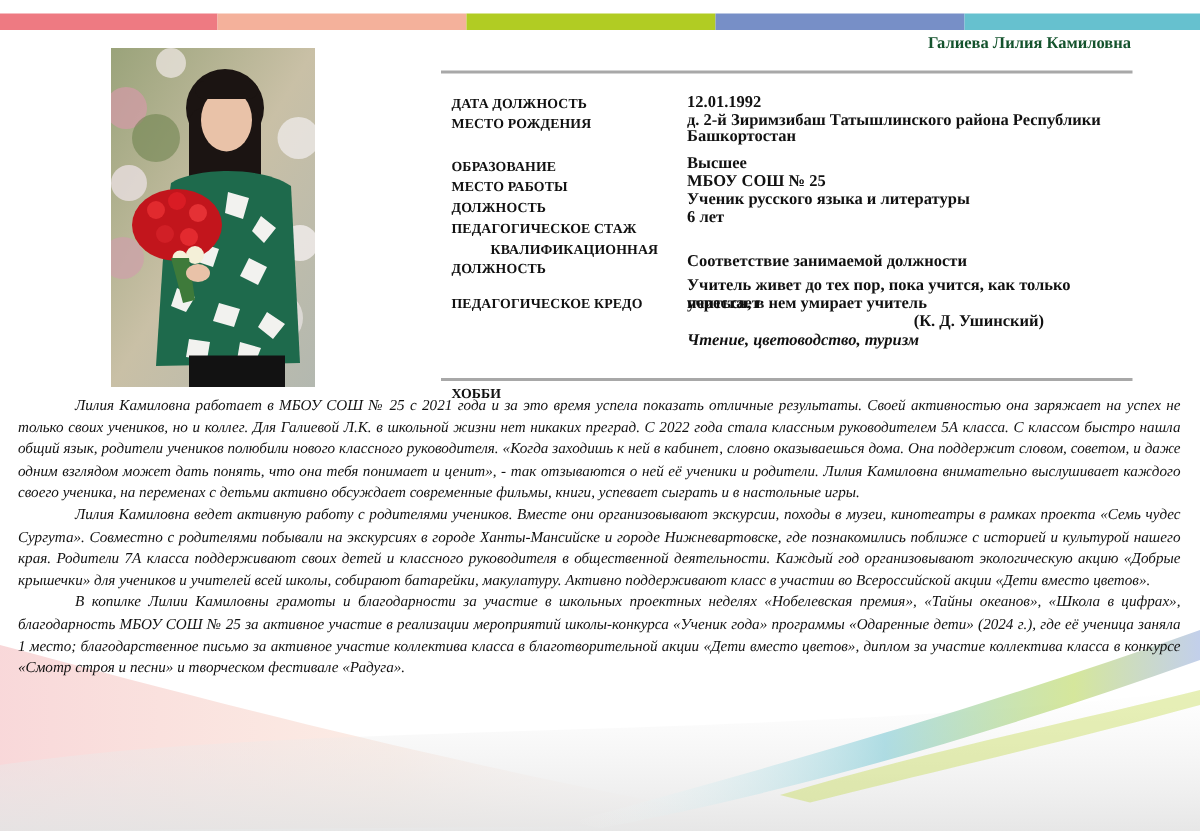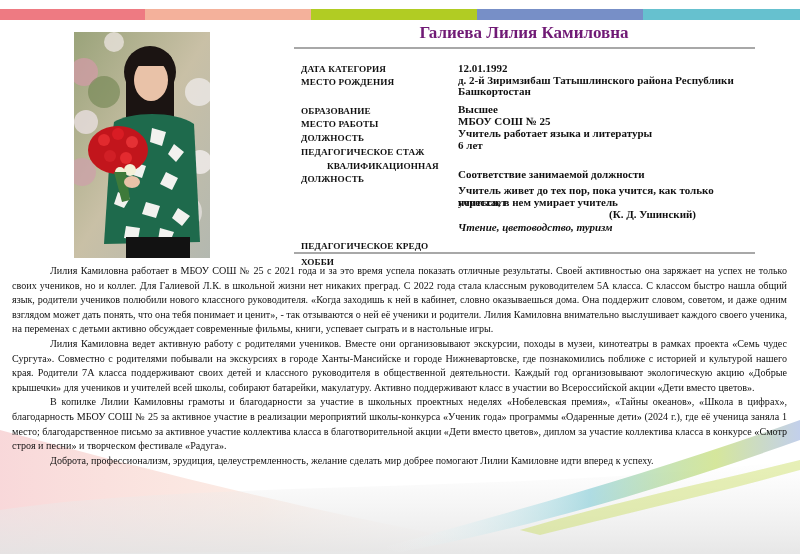--- a/index.html
+++ b/index.html
@@ -6,32 +6,32 @@
     html, body { width: 800px; height: 554px; overflow: hidden; background: #ffffff; }
     body { position: relative; font-family: "Liberation Serif", serif; color: #111; }
 
     .top-strip { position: absolute; left: 0; top: 9px; width: 800px; height: 11px; display: flex; }
     .top-strip .seg { height: 100%; }
 
     .bg-swoosh { position: absolute; left: 0; top: 400px; width: 800px; height: 154px; pointer-events: none; }
 
     .photo { position: absolute; left: 74px; top: 32px; width: 136px; height: 226px; overflow: hidden; background: #b8b6a4; }
 
-    .name { position: absolute; left: 294px; top: 23px; width: 460px; text-align: center;
-            font-family: "Liberation Serif", serif; font-weight: bold; font-size: 17px; color: #701a75; }
+    .name { position: absolute; left: 294px; top: 23px; width: 460px; text-align: right;
+            font-family: "Liberation Serif", serif; font-weight: bold; font-size: 11px; color: #14532d; }
     .hr-top { position: absolute; left: 294px; top: 47px; width: 461px; height: 2px; background: #a8a8a8; }
     .hr-bottom { position: absolute; left: 294px; top: 252px; width: 461px; height: 2px; background: #a8a8a8; }
 
     .info { position: absolute; font-family: "Liberation Serif", serif; font-weight: bold; font-size: 9.2px; line-height: 13px; color: #111; }
     .info-label { left: 301px; letter-spacing: 0.1px; }
     .info-value { left: 458px; width: 300px; font-size: 11px; line-height: 11.5px; }
     .info-value .right { display: block; text-align: right; padding-right: 62px; }
 
     .body-text { position: absolute; left: 12px; top: 264px; width: 775px;
-                 font-family: "Liberation Serif", serif; font-size: 10.1px; line-height: 14.6px;
+                 font-family: "Liberation Serif", serif; font-style: italic; font-size: 10.1px; line-height: 14.6px;
                  text-align: justify; color: #111; }
     .body-text p { text-indent: 38px; }
   </style>
 </head>
 <body>
 
 <div class="top-strip">
   <div class="seg" style="width:145px;background:#ee7a82;"></div>
   <div class="seg" style="width:166px;background:#f4b19b;"></div>
   <div class="seg" style="width:166px;background:#b1cc23;"></div>
@@ -104,46 +104,45 @@
     <circle cx="46" cy="140" r="5" fill="#f6f2da"></circle>
     <path d="M40,140 L48,170 L56,168 L52,140 Z" fill="#3e7a3a"></path>
 
     <ellipse cx="58" cy="150" rx="8" ry="6" fill="#e9c2a8"></ellipse>
   </svg>
 </div>
 
 <div class="name">Галиева Лилия Камиловна</div>
 <div class="hr-top"></div>
 
-<div class="info info-label" style="top:63px;">ДАТА КАТЕГОРИЯ</div>
+<div class="info info-label" style="top:63px;">ДАТА ДОЛЖНОСТЬ</div>
 <div class="info info-label" style="top:76px;">МЕСТО РОЖДЕНИЯ</div>
 <div class="info info-label" style="top:105px;">ОБРАЗОВАНИЕ</div>
 <div class="info info-label" style="top:118px;">МЕСТО РАБОТЫ</div>
 <div class="info info-label" style="top:132px;">ДОЛЖНОСТЬ</div>
 <div class="info info-label" style="top:146px;">ПЕДАГОГИЧЕСКОЕ  СТАЖ</div>
 <div class="info info-label" style="top:160px;padding-left:26px;">КВАЛИФИКАЦИОННАЯ</div>
 <div class="info info-label" style="top:173px;">ДОЛЖНОСТЬ</div>
-<div class="info info-label" style="top:196px;margin-top:44px;">ПЕДАГОГИЧЕСКОЕ КРЕДО</div>
+<div class="info info-label" style="top:196px;">ПЕДАГОГИЧЕСКОЕ КРЕДО</div>
 <div class="info info-label" style="top:229px;margin-top:27px;">ХОББИ</div>
 
 <div class="info info-value" style="top:63px;">12.01.1992</div>
 <div class="info info-value" style="top:75px;">д. 2-й Зиримзибаш Татышлинского района Республики</div>
 <div class="info info-value" style="top:86px;">Башкортостан</div>
 <div class="info info-value" style="top:104px;">Высшее</div>
 <div class="info info-value" style="top:116px;">МБОУ СОШ № 25</div>
-<div class="info info-value" style="top:128px;">Учитель работает языка и литературы</div>
+<div class="info info-value" style="top:128px;">Ученик русского языка и литературы</div>
 <div class="info info-value" style="top:140px;">6 лет</div>
 <div class="info info-value" style="top:169px;">Соответствие занимаемой должности</div>
 <div class="info info-value" style="top:185px;">Учитель живет до тех пор, пока учится, как только перестает</div>
 <div class="info info-value" style="top:197px;">учиться, в нем умирает учитель</div>
 <div class="info info-value" style="top:209px;">
   <span class="right">(К. Д. Ушинский)</span>
 </div>
 <div class="info info-value" style="top:222px;font-style:italic;">Чтение, цветоводство, туризм</div>
 
 <div class="hr-bottom"></div>
 
 <div class="body-text">
   <p>Лилия Камиловна работает в МБОУ СОШ № 25 с 2021 года и за это время успела показать отличные результаты. Своей активностью она заряжает на успех не только своих учеников, но и коллег. Для Галиевой Л.К. в школьной жизни нет никаких преград. С 2022 года стала классным руководителем 5А класса. С классом быстро нашла общий язык, родители учеников полюбили нового классного руководителя. «Когда заходишь к ней в кабинет, словно оказываешься дома. Она поддержит словом, советом, и даже одним взглядом может дать понять, что она тебя понимает и ценит», - так отзываются о ней её ученики и родители. Лилия Камиловна внимательно выслушивает каждого своего ученика, на переменах с детьми активно обсуждает современные фильмы, книги, успевает сыграть и в настольные игры.</p>
   <p>Лилия Камиловна ведет активную работу с родителями учеников. Вместе они организовывают экскурсии, походы в музеи, кинотеатры в рамках проекта «Семь чудес Сургута». Совместно с родителями побывали на экскурсиях в городе Ханты-Мансийске и городе Нижневартовске, где познакомились поближе с историей и культурой нашего края. Родители 7А класса поддерживают своих детей и классного руководителя в общественной деятельности. Каждый год организовывают экологическую акцию «Добрые крышечки» для учеников и учителей всей школы, собирают батарейки, макулатуру. Активно поддерживают класс в участии во Всероссийской акции «Дети вместо цветов».</p>
   <p>В копилке Лилии Камиловны грамоты и благодарности за участие в школьных проектных неделях «Нобелевская премия», «Тайны океанов», «Школа в цифрах», благодарность МБОУ СОШ № 25 за активное участие в реализации мероприятий школы-конкурса «Ученик года» программы «Одаренные дети» (2024 г.), где её ученица заняла 1 место; благодарственное письмо за активное участие коллектива класса в благотворительной акции «Дети вместо цветов», диплом за участие коллектива класса в конкурсе «Смотр строя и песни» и творческом фестивале «Радуга».</p>
-  <p>Доброта, профессионализм, эрудиция, целеустремленность, желание сделать мир добрее помогают Лилии Камиловне идти вперед к успеху.</p>
 </div>
 
 </body></html>

